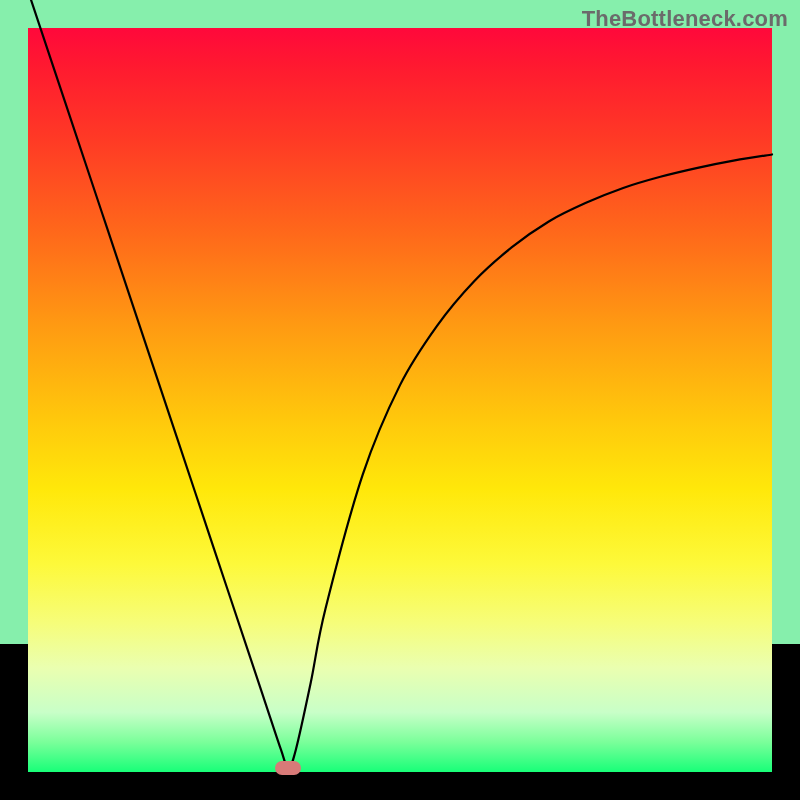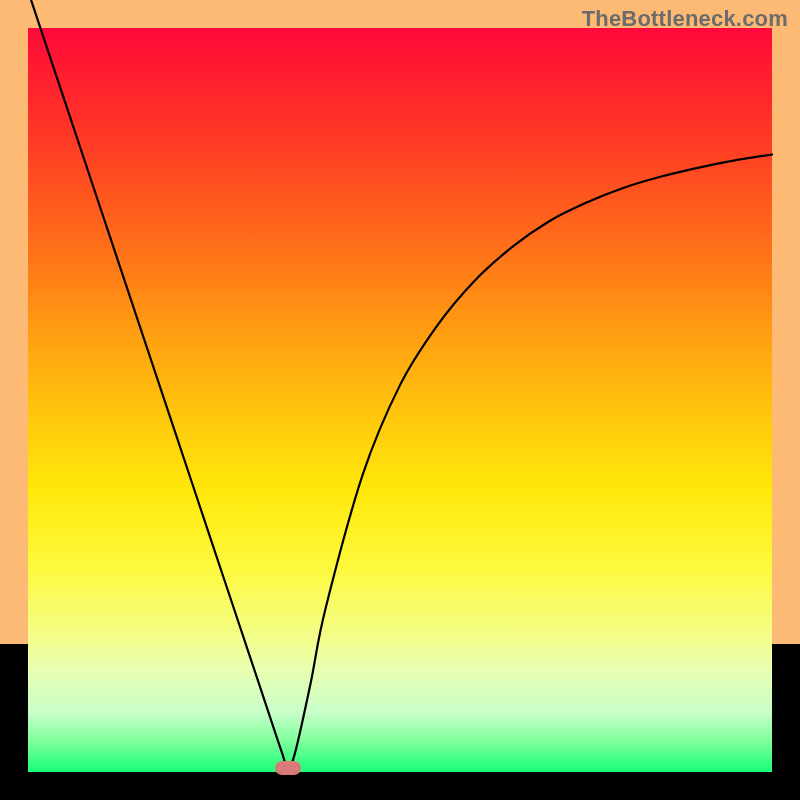--- a/index.html
+++ b/index.html
@@ -1,21 +1,21 @@
 <!DOCTYPE html>
 <html><head>
 <meta charset="utf-8">
 <style>
   * { margin: 0; padding: 0; box-sizing: border-box; }
   html, body { width: 800px; height: 800px; overflow: hidden; background: #000; }
   .frame {
     position: relative;
     width: 800px;
     height: 644px;
-    background: #fdba74;
+    background: #86efac;
   }
   .plot-area {
     position: absolute;
     left: 28px;
     top: 28px;
     width: 744px;
     height: 744px;
     background: linear-gradient(to bottom,
       #ff083b 0%,
       #ff1930 5%,

